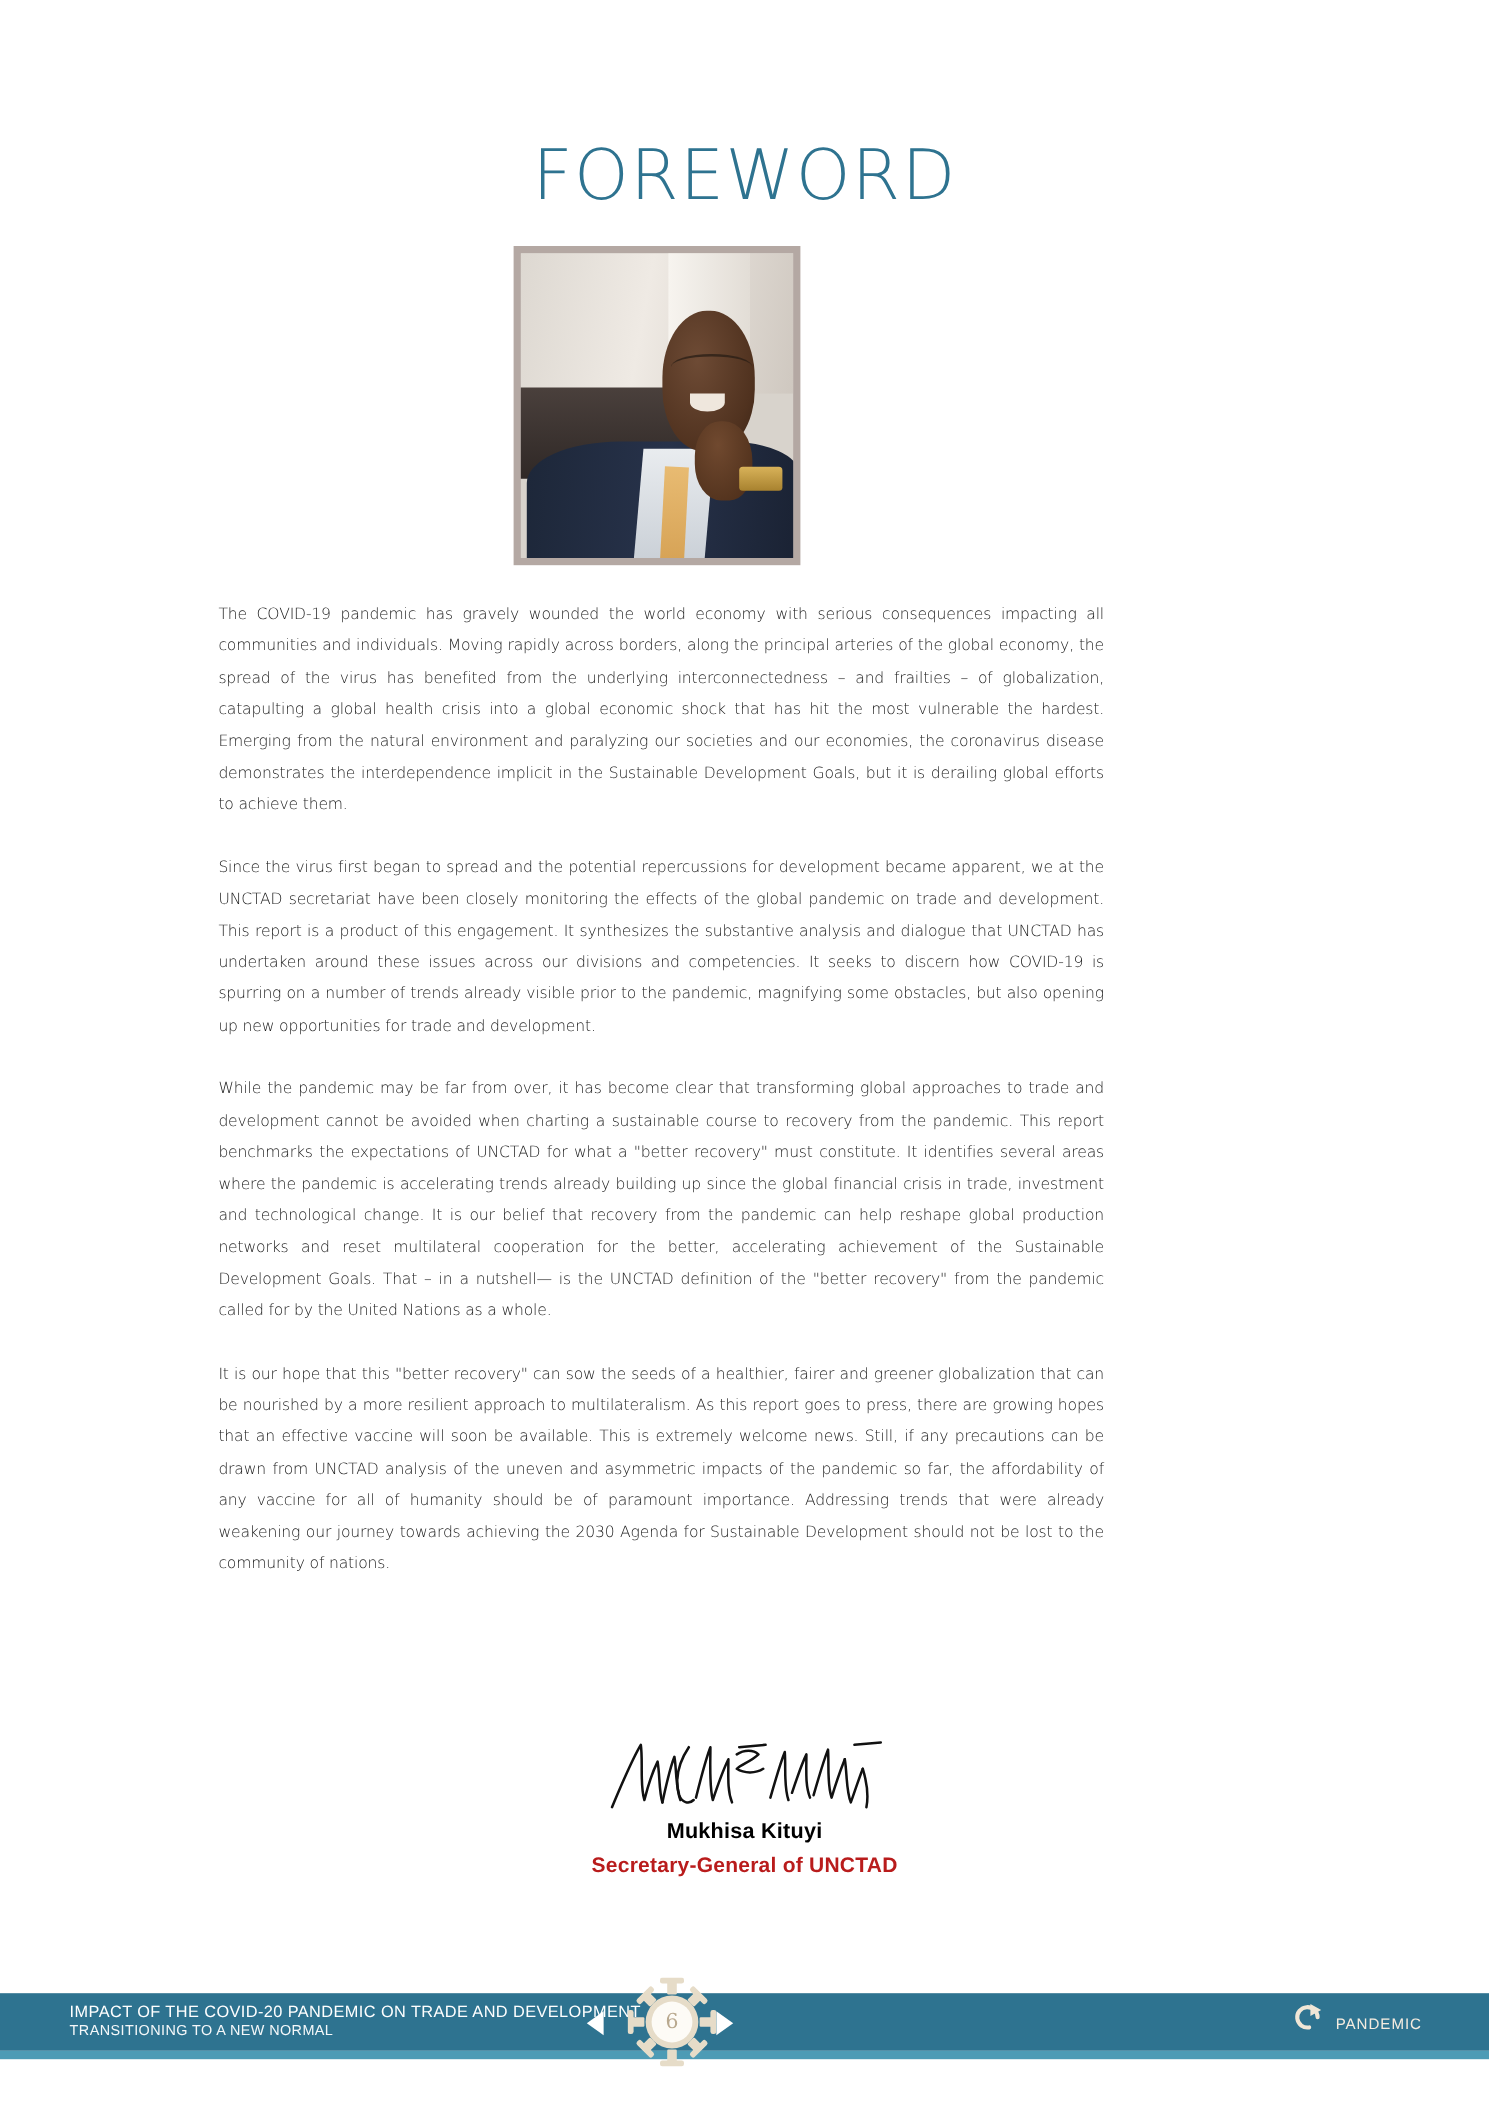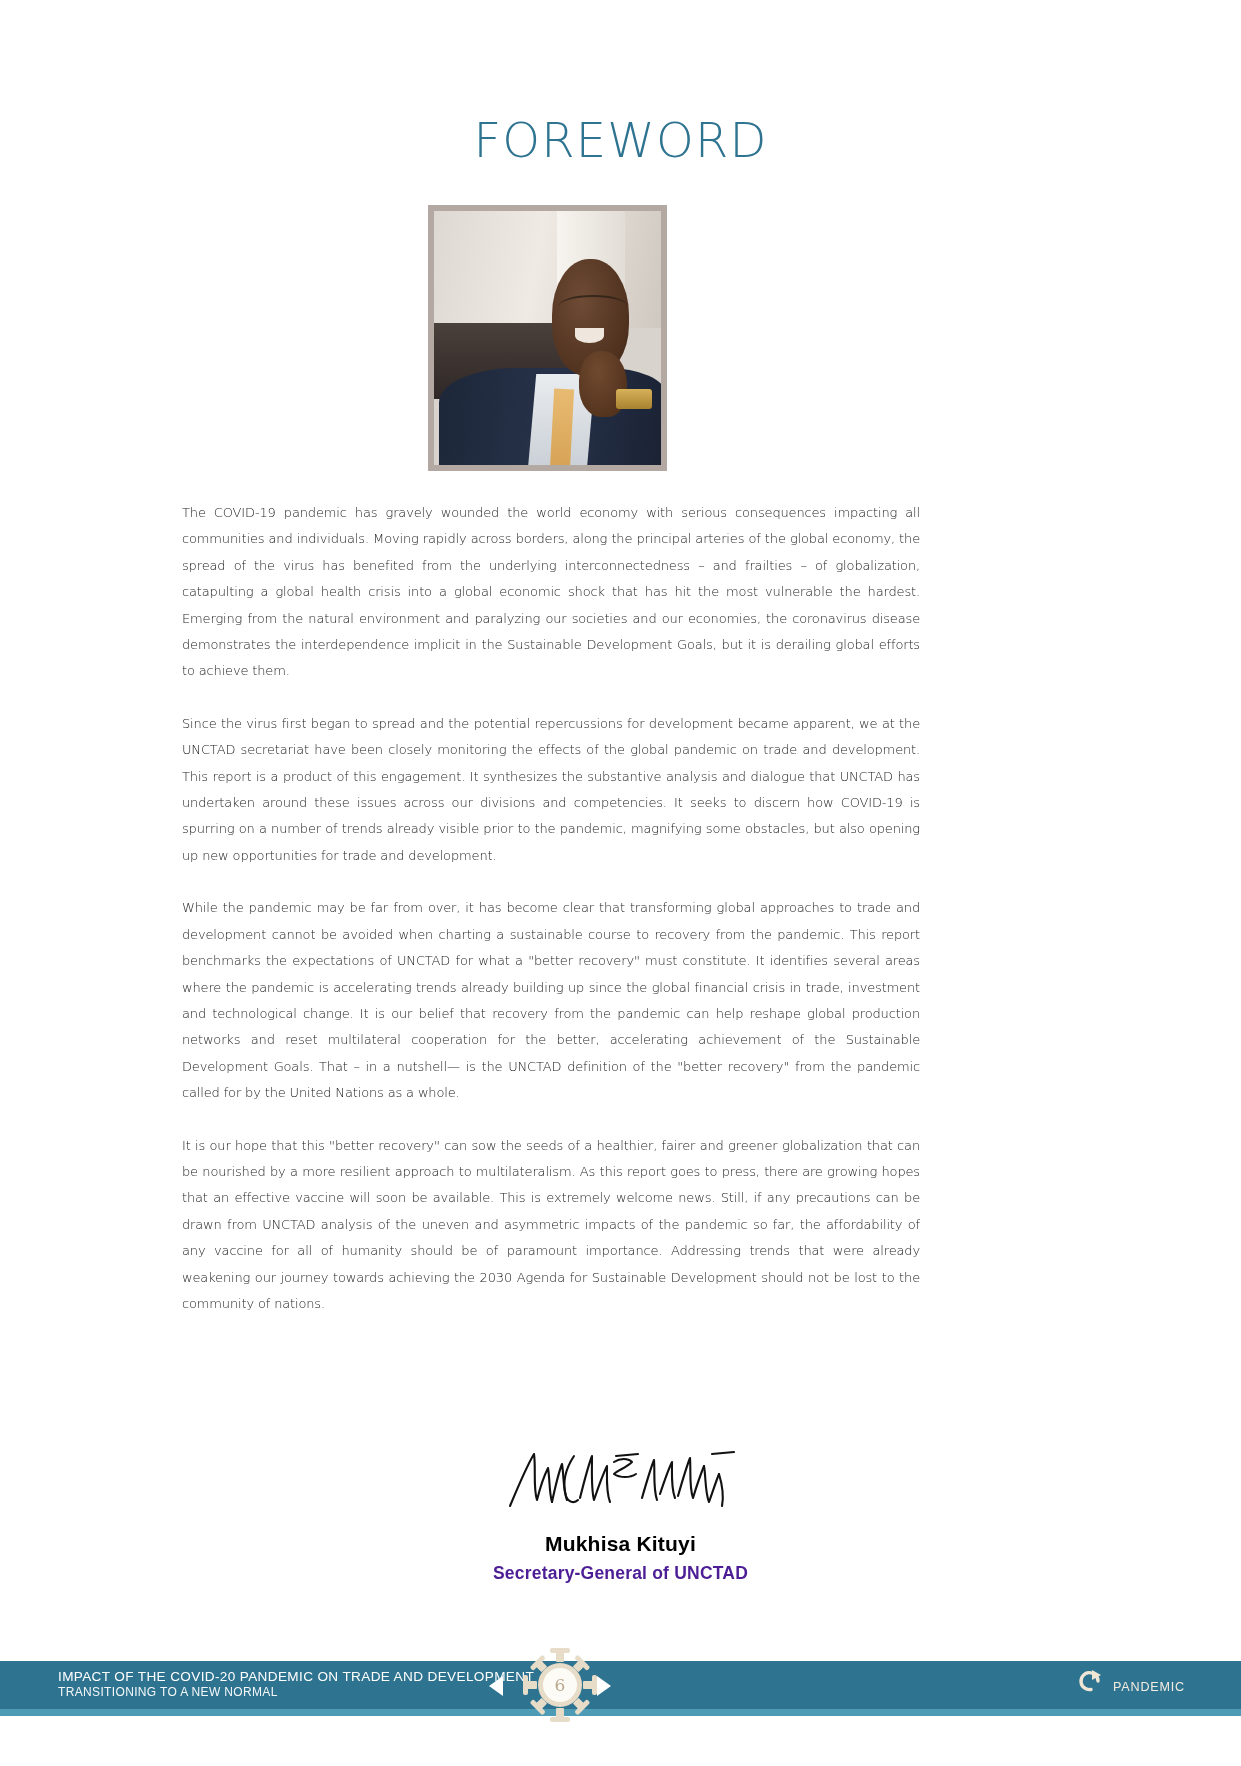--- a/index.html
+++ b/index.html
@@ -18,21 +18,21 @@
 
   
   .foreword-title {
     position: absolute;
     left: 0;
     top: 112px;
     width: 1241px;
     text-align: center;
     font-family: "DejaVu Sans", sans-serif;
     font-weight: 300;
-    font-size: 48px;
+    font-size: 58px;
     letter-spacing: 1.2px;
     color: #2e7390;
   }
 
   
   .portrait-wrap {
     position: absolute;
     left: 428px;
     top: 205px;
     width: 239px;
@@ -131,30 +131,30 @@
   }
   .sig-mark {
     display: block;
     margin: 0 auto;
     width: 230px;
     height: 62px;
   }
   .sig-name {
     font-family: "Liberation Sans", sans-serif;
     font-weight: bold;
-    font-size: 21px;
+    font-size: 18px;
     color: #000000;
-    margin-top: 22px;
+    margin-top: 6px;
     letter-spacing: .2px;
   }
   .sig-role {
     font-family: "Liberation Sans", sans-serif;
     font-weight: bold;
     font-size: 17.5px;
-    color: #4c1d95;
+    color: #b91c1c;
     margin-top: 7px;
     letter-spacing: .2px;
     text-align: center;
   }
 
   
   .footer {
     position: absolute;
     left: 0;
     top: 1661px;

